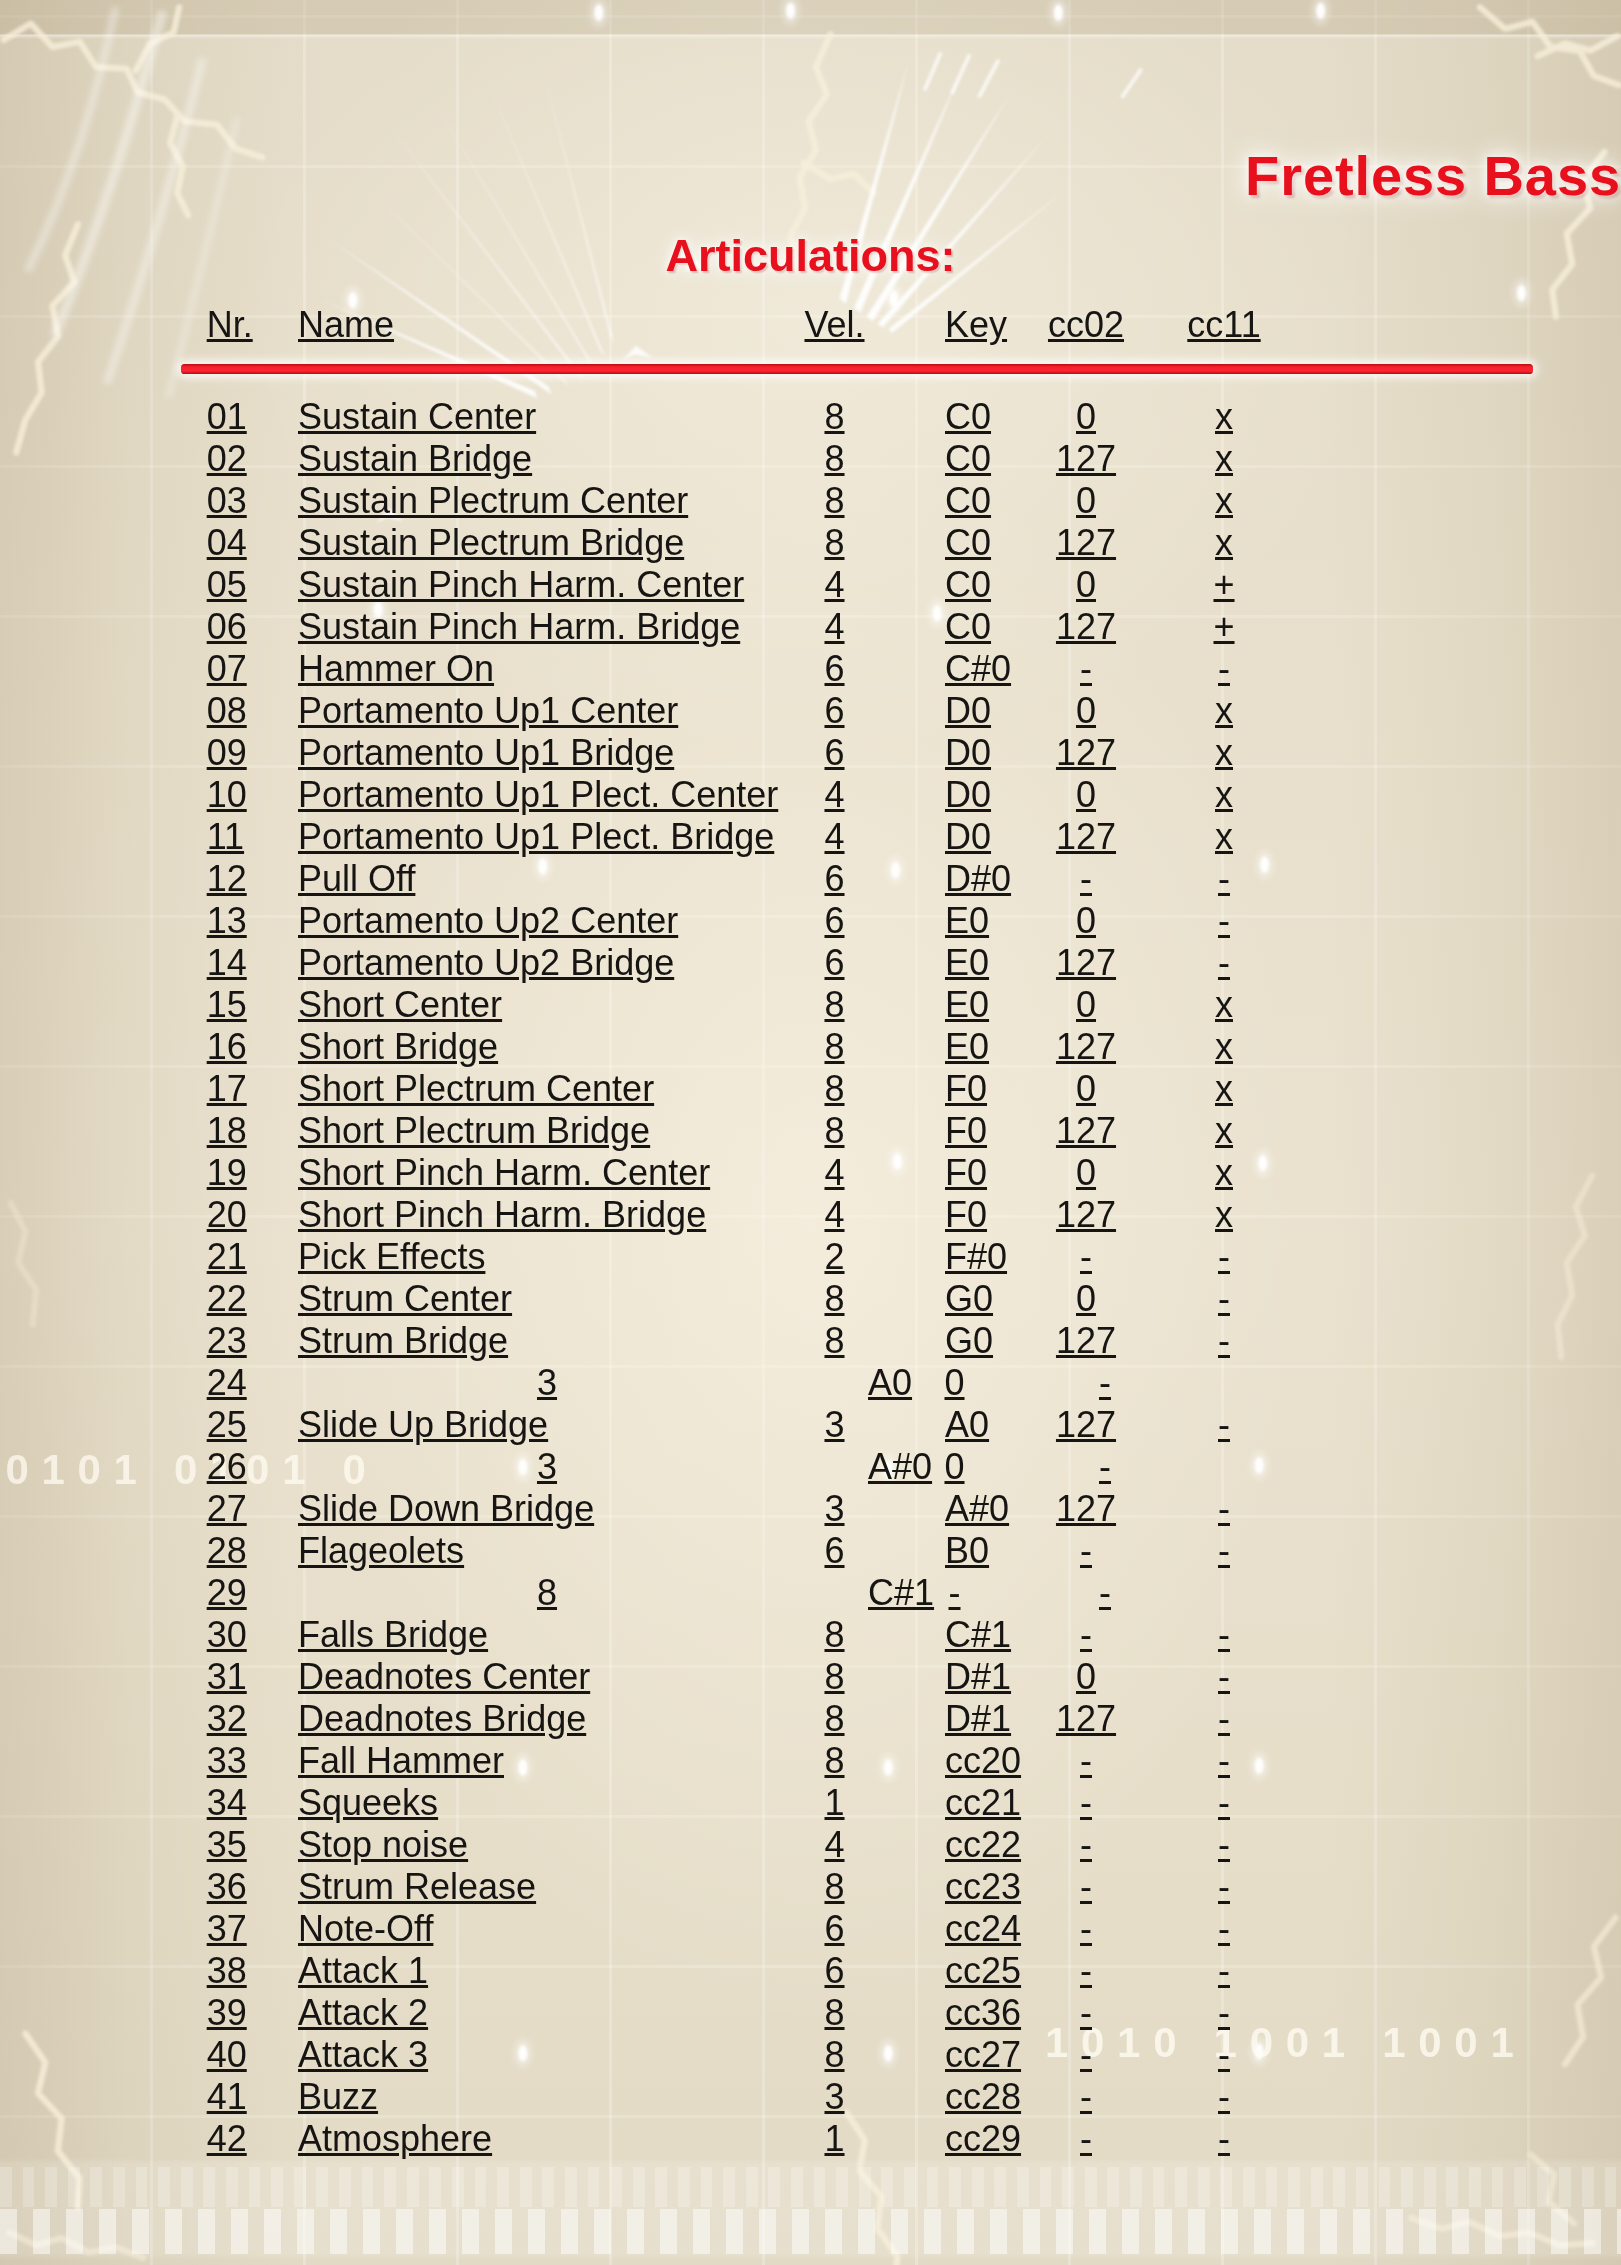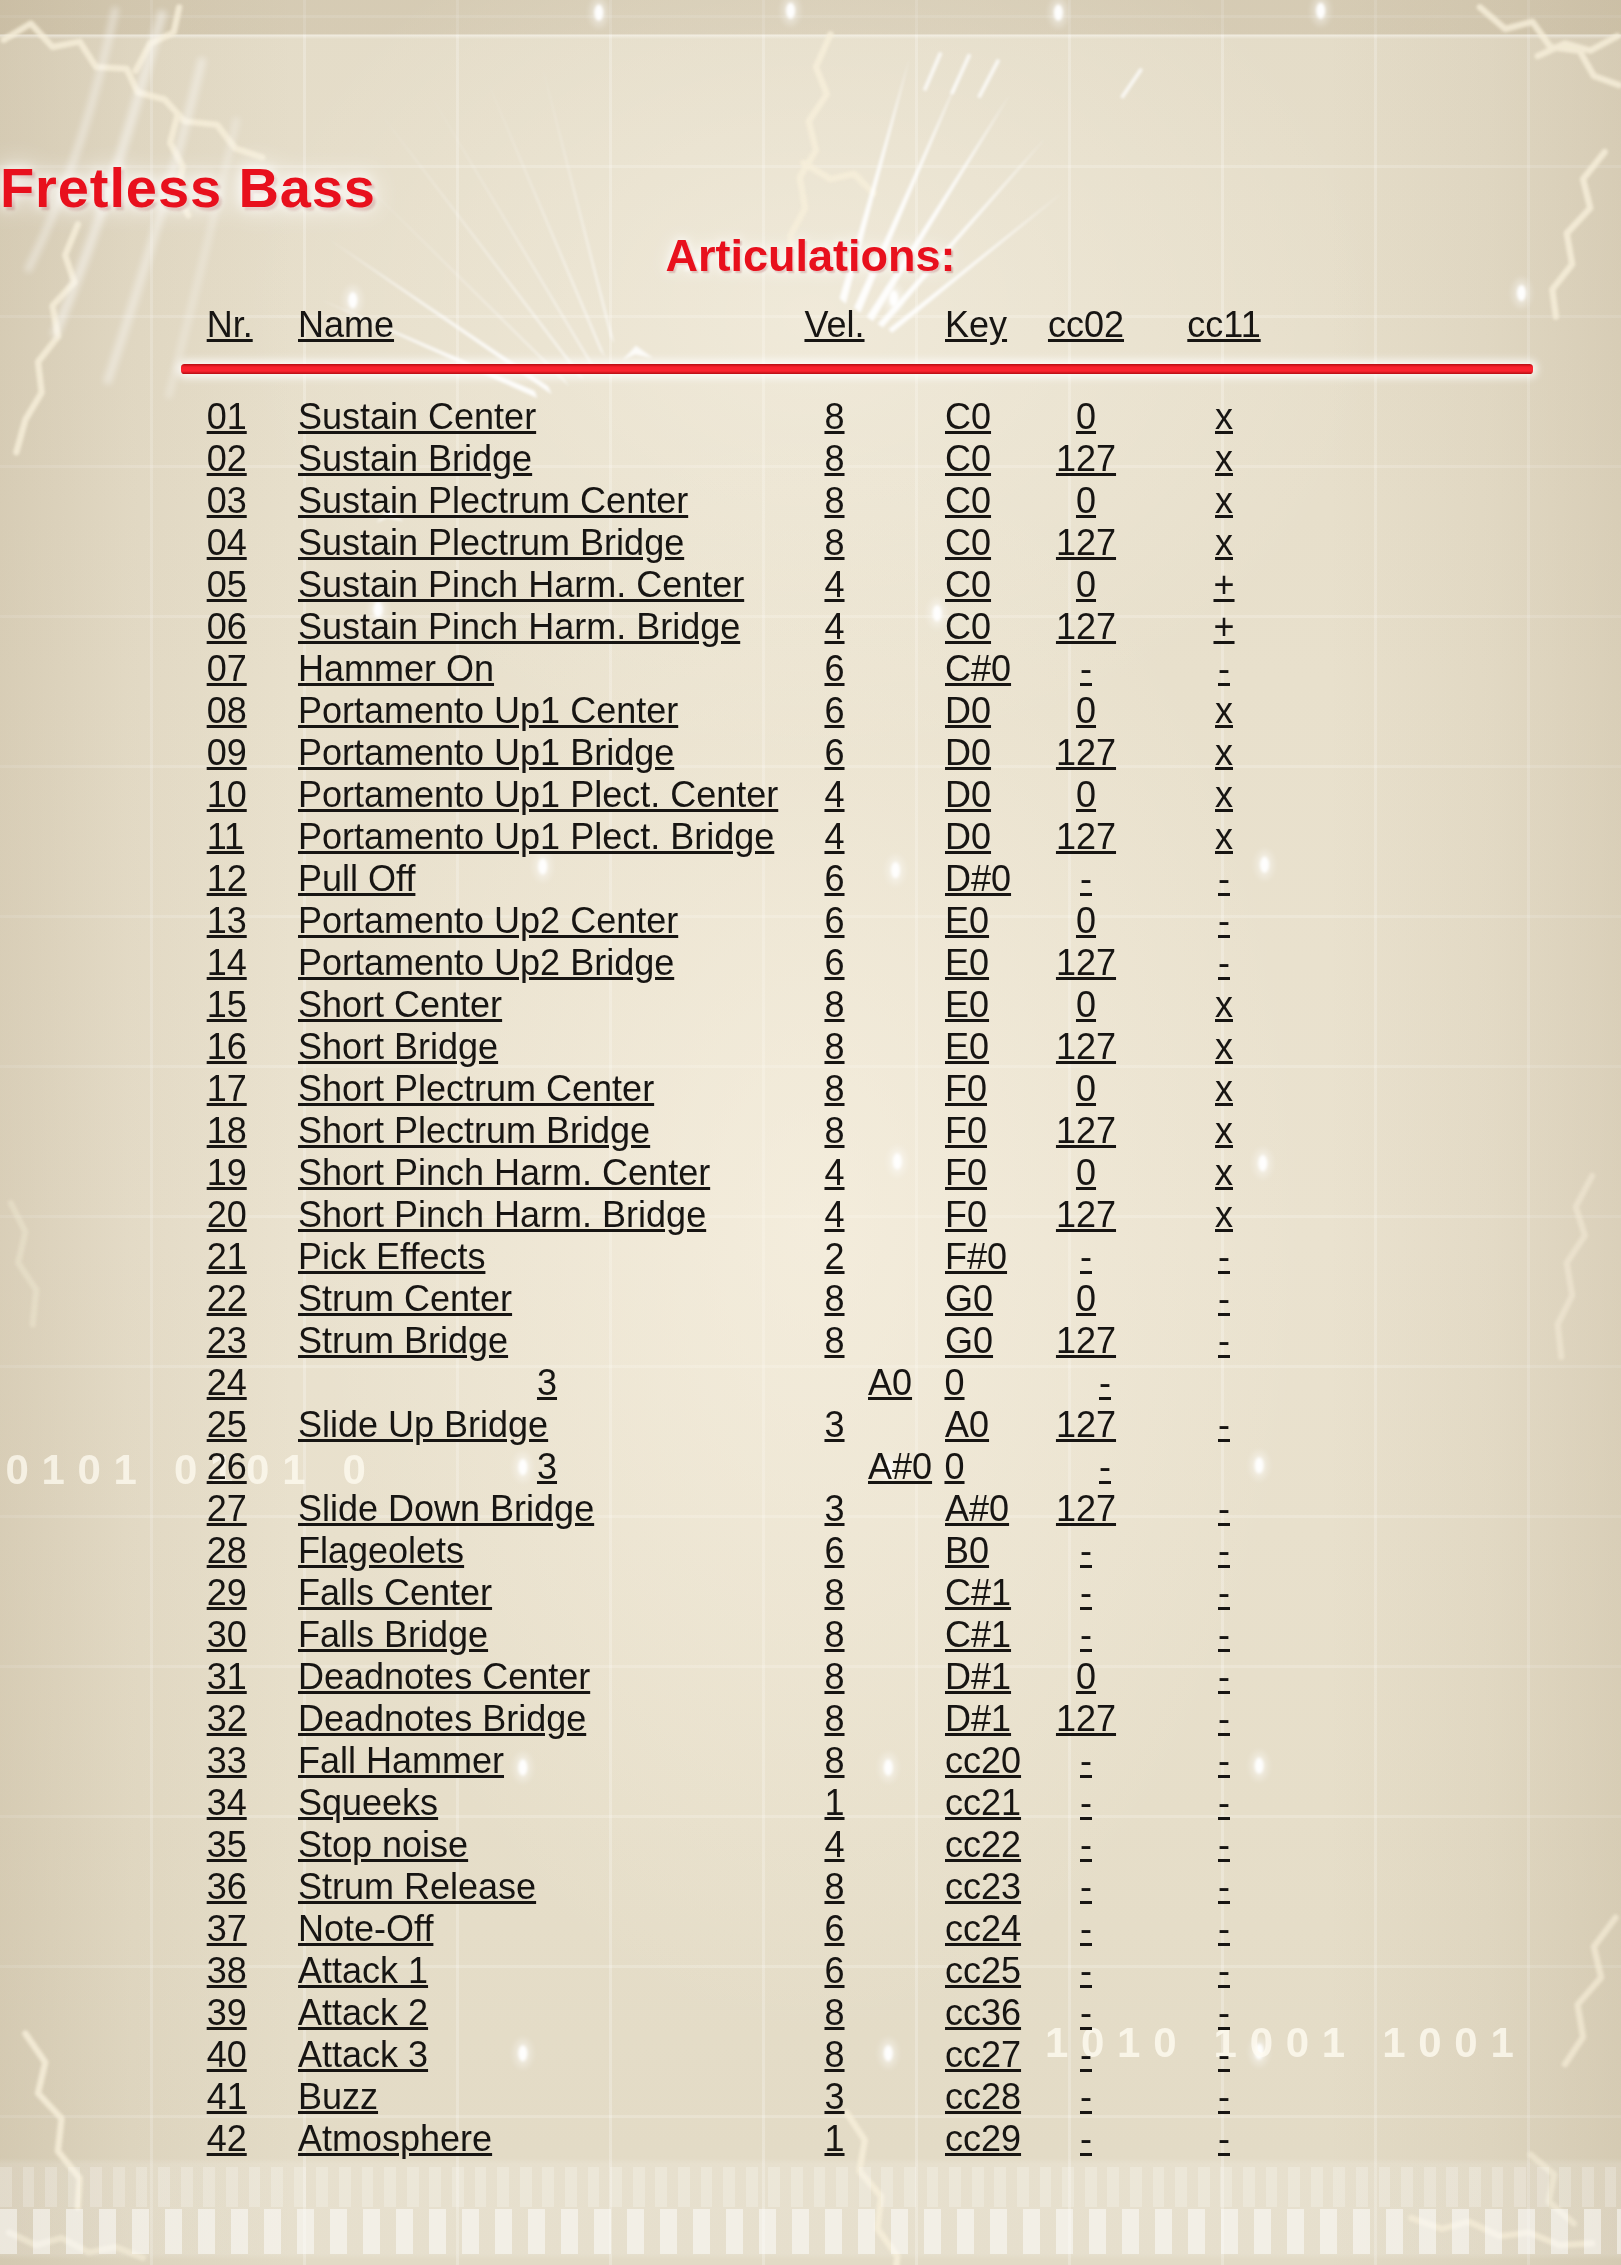--- a/index.html
+++ b/index.html
@@ -33,24 +33,23 @@
     top:2167px; height:40px; opacity:.55;
     background:repeating-linear-gradient(90deg, rgba(255,255,255,.40) 0px, rgba(255,255,255,.40) 11.8px, rgba(255,255,255,0) 11.8px, rgba(255,255,255,0) 22.6px);
   }
   .filmstrip.strip2 {
     top:2209px; height:45px; opacity:.8;
     background:repeating-linear-gradient(90deg, rgba(255,255,255,.62) 0px, rgba(255,255,255,.62) 17px, rgba(255,255,255,0) 17px, rgba(255,255,255,0) 33px);
   }
 
   .title {
     position:absolute; top:143px; left:0; width:1621px; z-index:5;
-    text-align:left; font-size:56px; font-weight:bold; letter-spacing:0.9px;
+    text-align:right; font-size:56px; font-weight:bold; letter-spacing:0.9px;
     color:#e8101d;
     text-shadow: 0 0 11px rgba(255,255,255,.95), 0 0 23.5px rgba(255,255,255,.85), 0 0 36px rgba(255,255,255,.6), 2.7px 2.7px 2.7px rgba(130,10,10,.35);
-    margin-top: 12px;
   }
   .subtitle {
     position:absolute; top:230px; left:0; width:1621px; z-index:5;
     text-align:center; font-size:45px; font-weight:bold;
     color:#e8101d;
     text-shadow: 0 0 9px rgba(255,255,255,.95), 0 0 20px rgba(255,255,255,.8), 1.8px 1.8px 1.8px rgba(130,10,10,.35);
   }
 
   .table { position:absolute; left:204px; top:299px; width:1069px; z-index:5; }
   .row {
@@ -435,21 +434,20 @@
         <div class="row">
           <span class="c nr">28</span>
           <span class="c name">Flageolets</span>
           <span class="c vel">6</span>
           <span class="c key">B0</span>
           <span class="c cc02">-</span>
           <span class="c cc11">-</span>
         </div>
         <div class="row">
           <span class="c nr">29</span>
-          <span class="c name">Falls Center</span>
           <span class="c vel">8</span>
           <span class="c key">C#1</span>
           <span class="c cc02">-</span>
           <span class="c cc11">-</span>
         </div>
         <div class="row">
           <span class="c nr">30</span>
           <span class="c name">Falls Bridge</span>
           <span class="c vel">8</span>
           <span class="c key">C#1</span>

